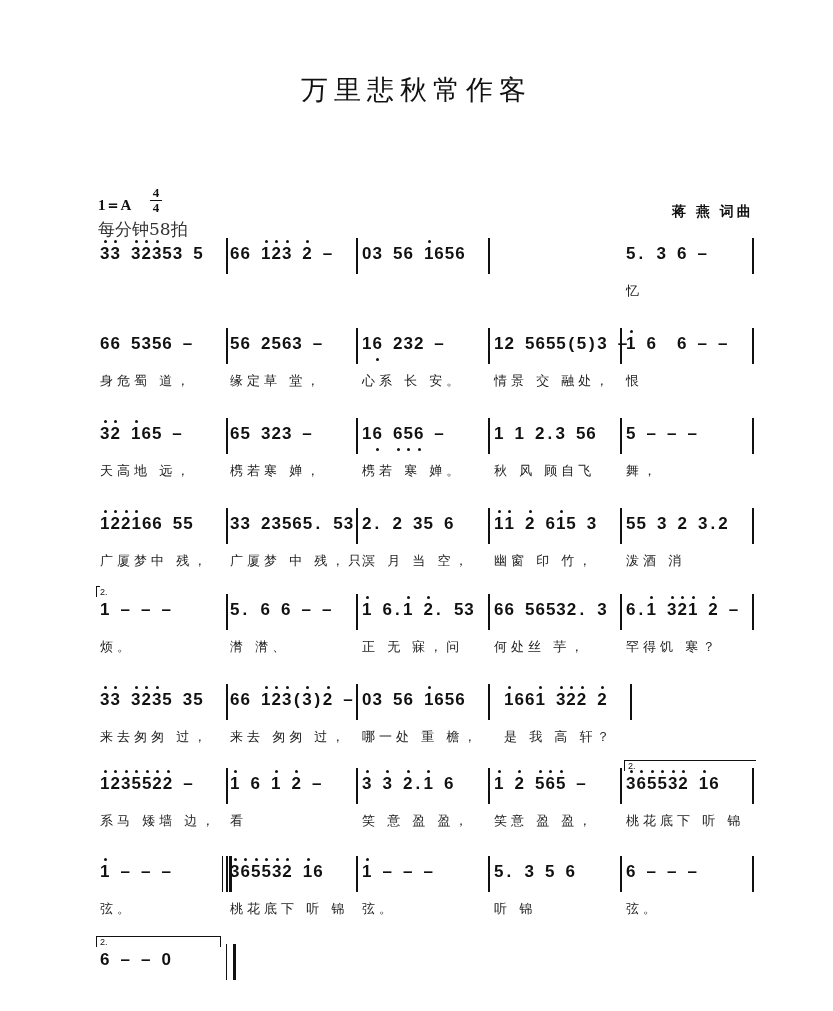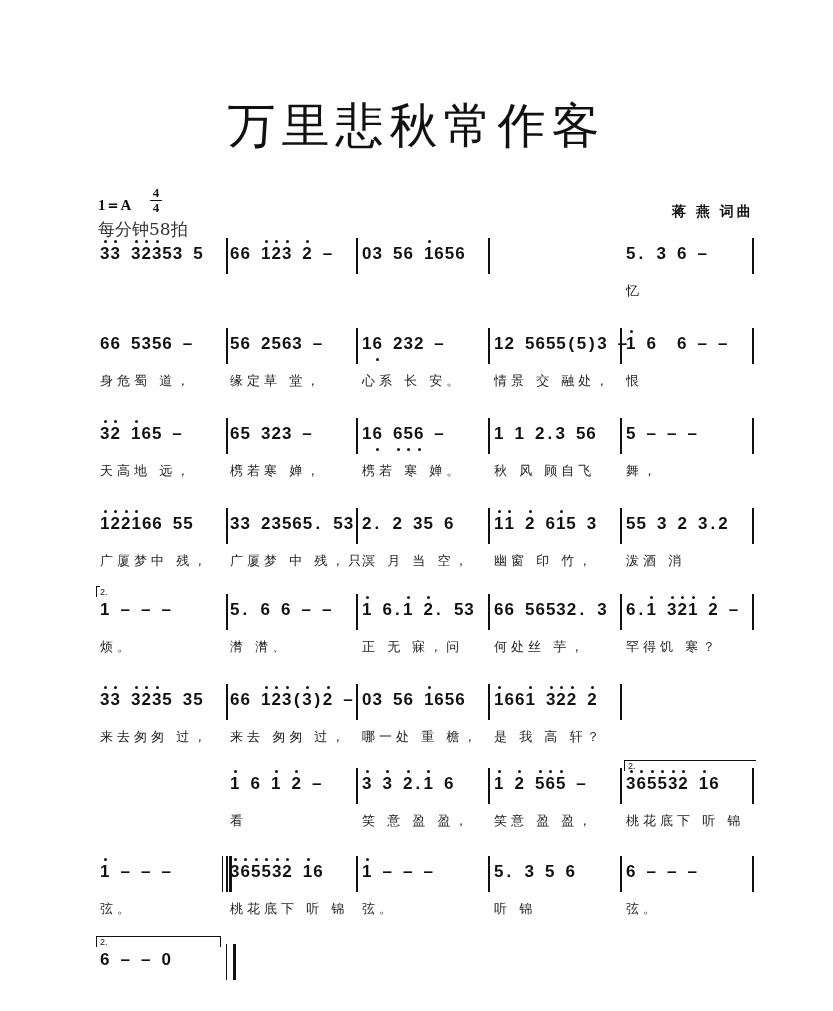--- a/index.html
+++ b/index.html
@@ -1,19 +1,19 @@
 <!DOCTYPE html>
 <html><head>
 <meta charset="utf-8">
 <style>
   html, body { margin:0; padding:0; background:#ffffff; }
   body { width:833px; height:1011px; position:relative; overflow:hidden;
          font-family:"Liberation Sans", "DejaVu Sans", sans-serif; color:#111; }
   .title { position:absolute; top:72px; left:0; width:833px; text-align:center;
-           font-family:"DejaVu Serif", "Liberation Serif", serif; font-size:48px; letter-spacing:6px; color:#111;margin-top:22px; }
+           font-family:"DejaVu Serif", "Liberation Serif", serif; font-size:27px; letter-spacing:6px; color:#111; }
   .key { position:absolute; left:98px; top:196px; font-size:15px; font-weight:bold; font-family:"Liberation Serif", serif; }
   .time { position:absolute; left:150px; top:186px; font-size:13px; font-weight:bold; line-height:14px; text-align:center;
           font-family:"Liberation Serif", serif; }
   .time .bar { display:block; border-top:1px solid #111; width:12px; margin:0 auto; }
   .tempo { position:absolute; left:98px; top:218px; font-size:17px; color:#333; font-family:"DejaVu Serif", serif; }
   .credit { position:absolute; left:672px; top:203px; font-size:14px; font-weight:bold; letter-spacing:3px; }
   .row { position:absolute; left:100px; width:660px; height:70px; }
   .measure { position:absolute; top:0; height:40px; }
   .barline { position:absolute; top:-6px; width:1.5px; height:36px; background:#111; }
   .notes { position:absolute; top:0; left:0; white-space:nowrap; font-size:17px; font-weight:bold; letter-spacing:1px; }
@@ -181,28 +181,33 @@
       <div class="measure" style="left: 130px; width: 128px;">
         <div class="notes"><span class="n">6</span><span class="n">6</span><span class="sp"></span><span class="n hi">1</span><span class="n hi">2</span><span class="n hi">3</span><span class="n">(</span><span class="n hi">3</span><span class="n">)</span><span class="n hi">2</span><span class="sp"></span><span class="n">–</span></div>
         <div class="barline" style="left: 126px;"></div>
         <div class="lyric">来去 匆匆  过，</div>
       </div>
       <div class="measure" style="left: 262px; width: 128px;">
         <div class="notes"><span class="n">0</span><span class="n">3</span><span class="sp"></span><span class="n">5</span><span class="n">6</span><span class="sp"></span><span class="n hi">1</span><span class="n">6</span><span class="n">5</span><span class="n">6</span></div>
         <div class="barline" style="left: 126px;"></div>
         <div class="lyric">哪一处 重  檐，</div>
       </div>
-      <div class="measure" style="left: 394px; width: 128px; text-decoration: underline;">
+      <div class="measure" style="left: 404px; width: 128px; text-decoration: underline;">
         <div class="notes"><span class="n hi">1</span><span class="n">6</span><span class="n">6</span><span class="n hi">1</span><span class="sp"></span><span class="n hi">3</span><span class="n hi">2</span><span class="n hi">2</span><span class="sp"></span><span class="n hi">2</span></div>
         <div class="barline" style="left: 126px;"></div>
         <div class="lyric">是 我  高 轩？</div>
       </div>
     </div>
     <div class="row" style="top: 774px;">
       <div class="volta" style="left: 524px; top: -14px; width: 128px;">2.</div>
+      <div class="measure" style="left: 0px; width: 128px;">
+        <div class="notes"><span class="n hi">1</span><span class="n hi">2</span><span class="n hi">3</span><span class="n hi">5</span><span class="n hi">5</span><span class="n hi">2</span><span class="n hi">2</span><span class="sp"></span><span class="n">–</span></div>
+        <div class="barline" style="left: 126px;"></div>
+        <div class="lyric">系马 矮墙 边，</div>
+      </div>
       <div class="measure" style="left: 130px; width: 128px;">
         <div class="notes"><span class="n hi">1</span><span class="sp"></span><span class="n">6</span><span class="sp"></span><span class="n hi">1</span><span class="sp"></span><span class="n hi">2</span><span class="sp"></span><span class="n">–</span></div>
         <div class="barline" style="left: 126px;"></div>
         <div class="lyric">看</div>
       </div>
       <div class="measure" style="left: 262px; width: 128px;">
         <div class="notes"><span class="n hi">3</span><span class="sp"></span><span class="n hi">3</span><span class="sp"></span><span class="n hi">2</span><span class="n">.</span><span class="n hi">1</span><span class="sp"></span><span class="n">6</span></div>
         <div class="barline" style="left: 126px;"></div>
         <div class="lyric">笑 意 盈  盈，</div>
       </div>

